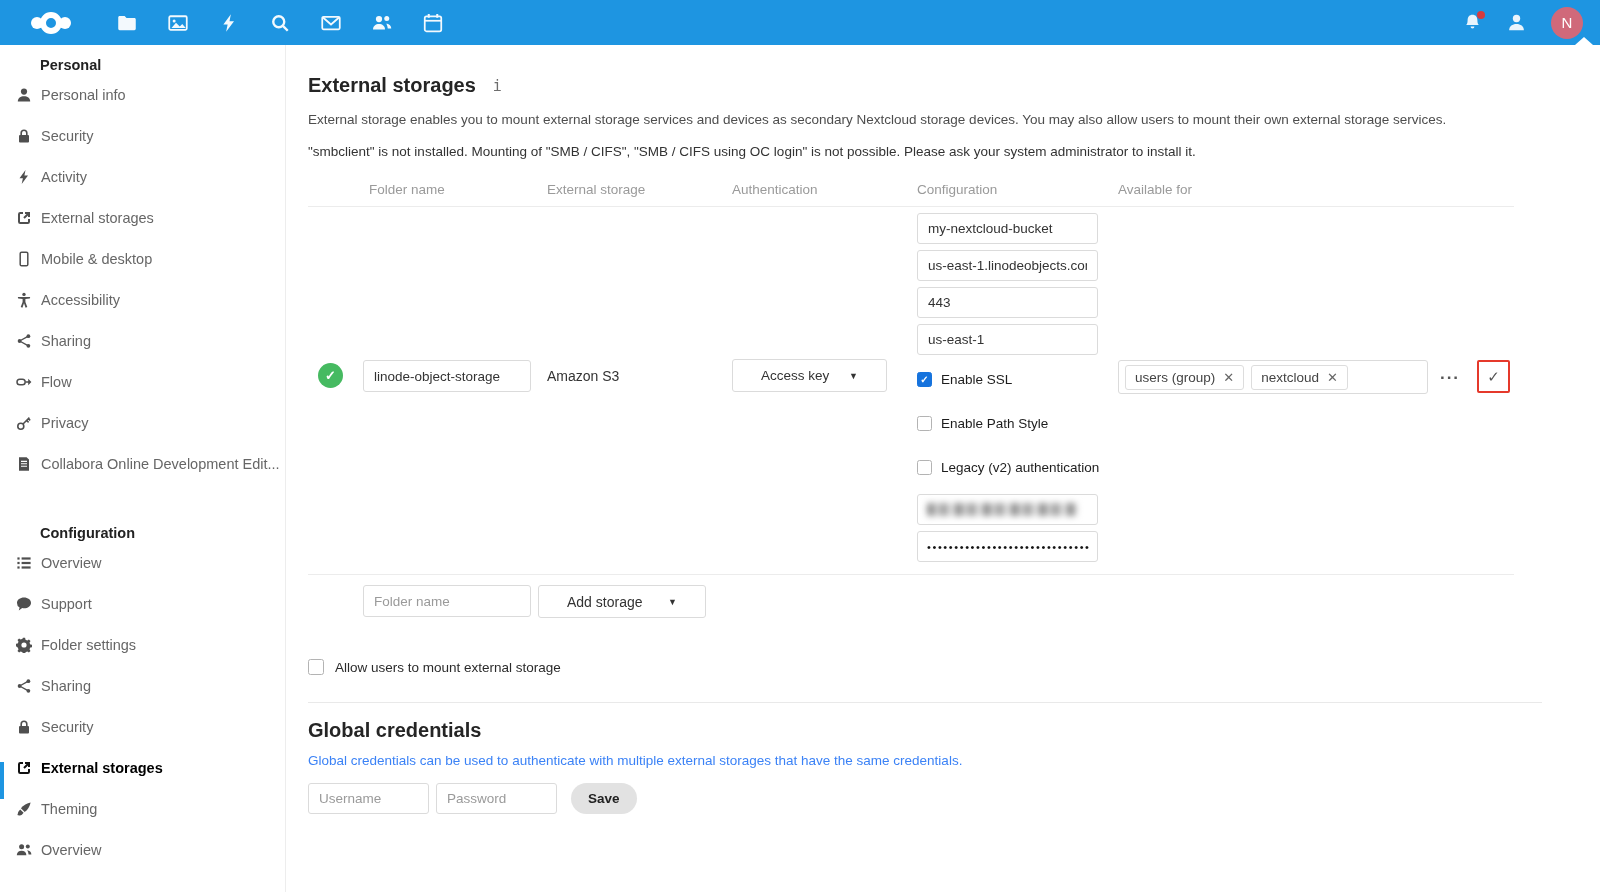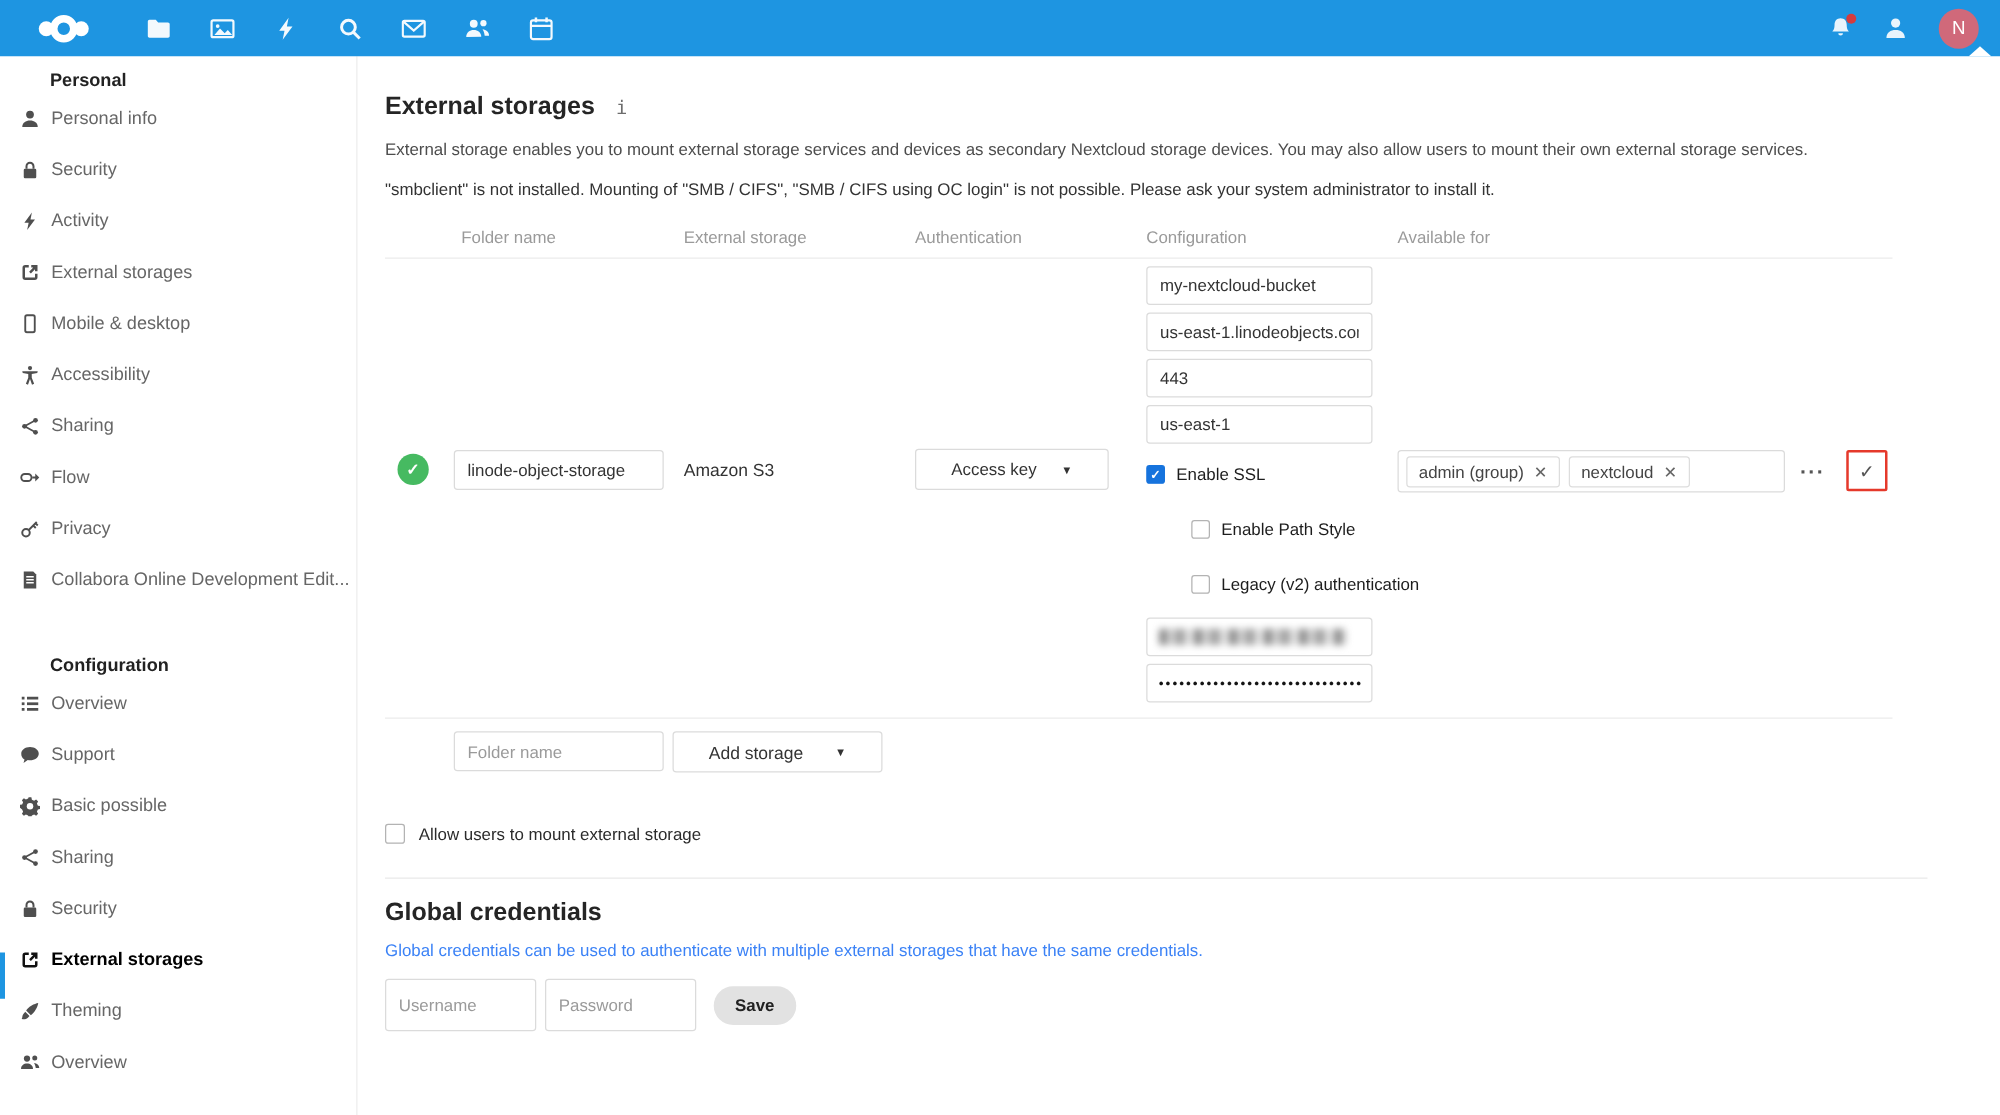--- a/index.html
+++ b/index.html
@@ -66,21 +66,21 @@
   .txt-input::placeholder{ color:#9a9a9a; }
   .cell-storage{ padding-top:155px; color:#333; font-size:14px; }
   .cell-auth{ padding-top:146px; }
   .select-box{ width:155px; height:33px; border:1px solid #dbdbdb; border-radius:3px; background:#fff;
     display:flex; align-items:center; justify-content:space-between; padding:0 28px; color:#333; cursor:pointer; }
   .select-box .arrow{ font-size:9px; color:#333; }
   .cell-config{ display:flex; flex-direction:column; width:181px; }
   .cfg-input{ height:31px; width:181px; border:1px solid #dbdbdb; border-radius:3px; padding:0 10px;
     font-size:13.5px; color:#333; font-family:inherit; margin-bottom:6px; background:#fff; }
   .chk-line{ display:flex; align-items:center; gap:9px; margin-top:11px; margin-bottom:11px; color:#1d1d1d; cursor:pointer; white-space:nowrap; }
-  .chk-line.tall{ margin-top:18px;margin-left:36px; }
+  .chk-line.tall{ margin-top:18px; }
   .checkbox{ width:15px; height:15px; border:1px solid #b3b3b3; border-radius:2.5px; background:#fff;
     display:flex; align-items:center; justify-content:center; flex:0 0 15px; }
   .checkbox.checked{ background:#1673dd; border-color:#1673dd; color:#fff; font-size:10px; font-weight:bold; }
   .blur-box{ height:31px; width:181px; border:1px solid #dbdbdb; border-radius:3px; margin-top:8px;
     display:flex; align-items:center; padding:0 9px; overflow:hidden; }
   .blur-strip{ height:13px; width:150px; border-radius:2px; filter:blur(3px);
     background:repeating-linear-gradient(90deg,#8f8f8f 0 7px,#cfcfcf 7px 13px,#a5a5a5 13px 21px,#e2e2e2 21px 28px); }
   .pass-box{ height:31px; width:181px; border:1px solid #dbdbdb; border-radius:3px; margin-top:6px;
     display:flex; align-items:center; padding:0 9px; overflow:hidden; }
   .pass-dots{ font-size:11px; letter-spacing:1.6px; color:#141414; white-space:nowrap; }
@@ -101,21 +101,21 @@
   .new-row .cell-storage{ padding-top:0; }
   .new-row .select-box{ width:168px; margin-left:-9px; }
 
   .allow-line{ margin-top:27px; display:flex; align-items:center; gap:11px; color:#2b2b2b; }
   .allow-line .checkbox{ width:16px; height:16px; flex-basis:16px; }
 
   .divider{ margin-top:27px; border-top:1px solid #e9e9e9; width:1234px; }
   h2.section-title{ margin-top:16px; font-size:20px; font-weight:bold; color:#252525; }
   .gc-desc{ margin-top:11px; color:#3b82f6; }
   .gc-form{ margin-top:15px; display:flex; align-items:center; }
-  .gc-input{ width:121px; height:42px; border:1px solid #dbdbdb; border-radius:3px; padding:0 10px;
+  .gc-input{ width:121px; height:31px; border:1px solid #dbdbdb; border-radius:3px; padding:0 10px;
     font-size:13.5px; font-family:inherit; color:#333; margin-right:7px; background:#fff; }
   .gc-input::placeholder{ color:#9a9a9a; }
   .save-btn{ margin-left:7px; height:31px; padding:0 17px; border:none; border-radius:16px; background:#e2e2e2;
     color:#222; font-weight:bold; font-size:13.5px; font-family:inherit; cursor:pointer; }
 </style>
 </head>
 <body>
 
 <header class="topbar">
   <div class="logo">
@@ -305,21 +305,21 @@
       </span>
       <span>Support</span>
     </div>
   <div class="nav-item">
       <span class="icon">
         <svg viewBox="0 0 16 16">
           <path d="M6.9.8h2.2l.4 1.9 1.8.8 1.6-1 1.6 1.6-1 1.6.8 1.8 1.9.4v2.2l-1.9.4-.8 1.8 1 1.6-1.6 1.6-1.6-1-1.8.8-.4 1.9H6.9l-.4-1.9-1.8-.8-1.6 1-1.6-1.6 1-1.6-.8-1.8L-.2 9.1V6.9l1.9-.4.8-1.8-1-1.6L3.1 1.5l1.6 1 1.8-.8z"></path>
           <circle cx="8" cy="8" r="2.6" fill="#fff"></circle>
         </svg>
       </span>
-      <span>Basic possible</span>
+      <span>Folder settings</span>
     </div>
   <div class="nav-item">
       <span class="icon">
         <svg viewBox="0 0 16 16">
           <circle cx="12.4" cy="3.2" r="1.9"></circle>
           <circle cx="3.6" cy="8" r="1.9"></circle>
           <circle cx="12.4" cy="12.8" r="1.9"></circle>
           <path d="M3.6 8l8.8-4.8M3.6 8l8.8 4.8" fill="none" stroke="currentColor" stroke-width="1.4"></path>
         </svg>
       </span>
@@ -424,21 +424,21 @@
         <div class="blur-box">
           <div class="blur-strip"></div>
         </div>
         <div class="pass-box">
           <span class="pass-dots">••••••••••••••••••••••••••••••</span>
         </div>
       </div>
       <div class="cell-available">
         <div class="tag-field">
           <span class="tag">
-            <span>admin (group)</span>
+            <span>users (group)</span>
             <span class="x">✕</span>
           </span>
           <span class="tag">
             <span>nextcloud</span>
             <span class="x">✕</span>
           </span>
         </div>
       </div>
       <div class="cell-actions">
         <span class="more-btn">···</span>

